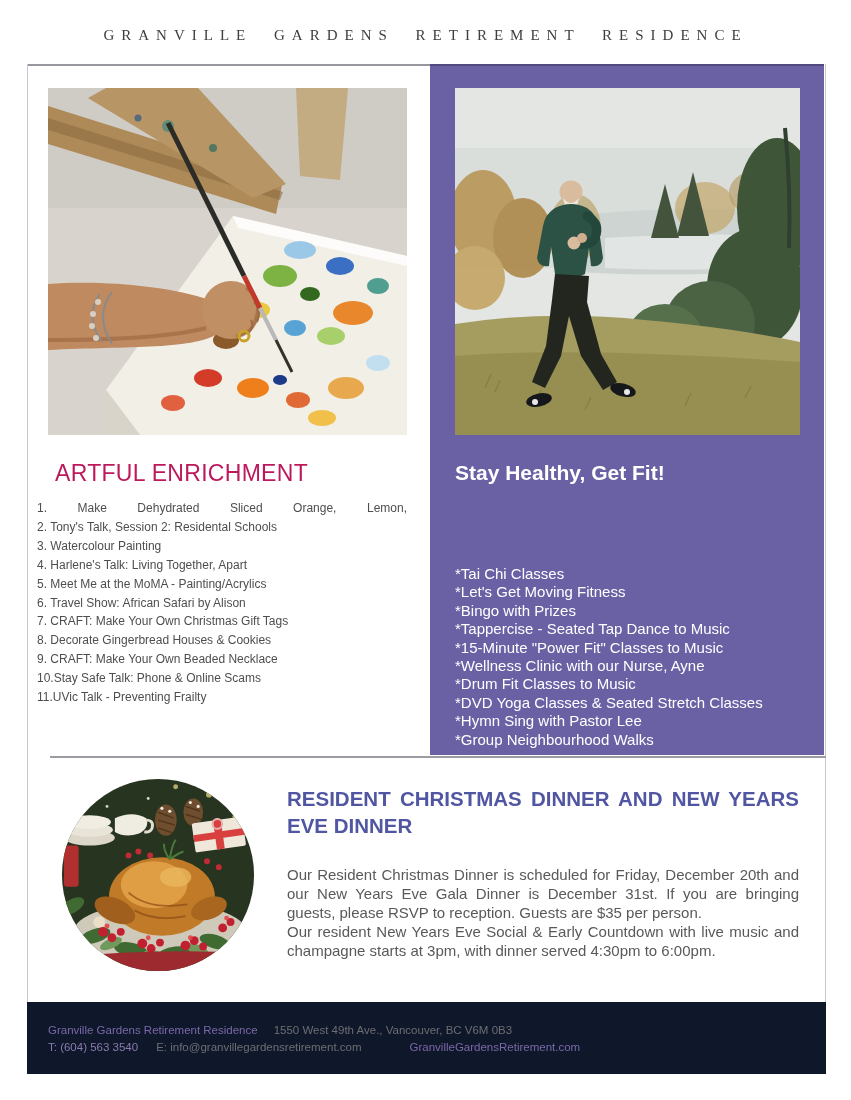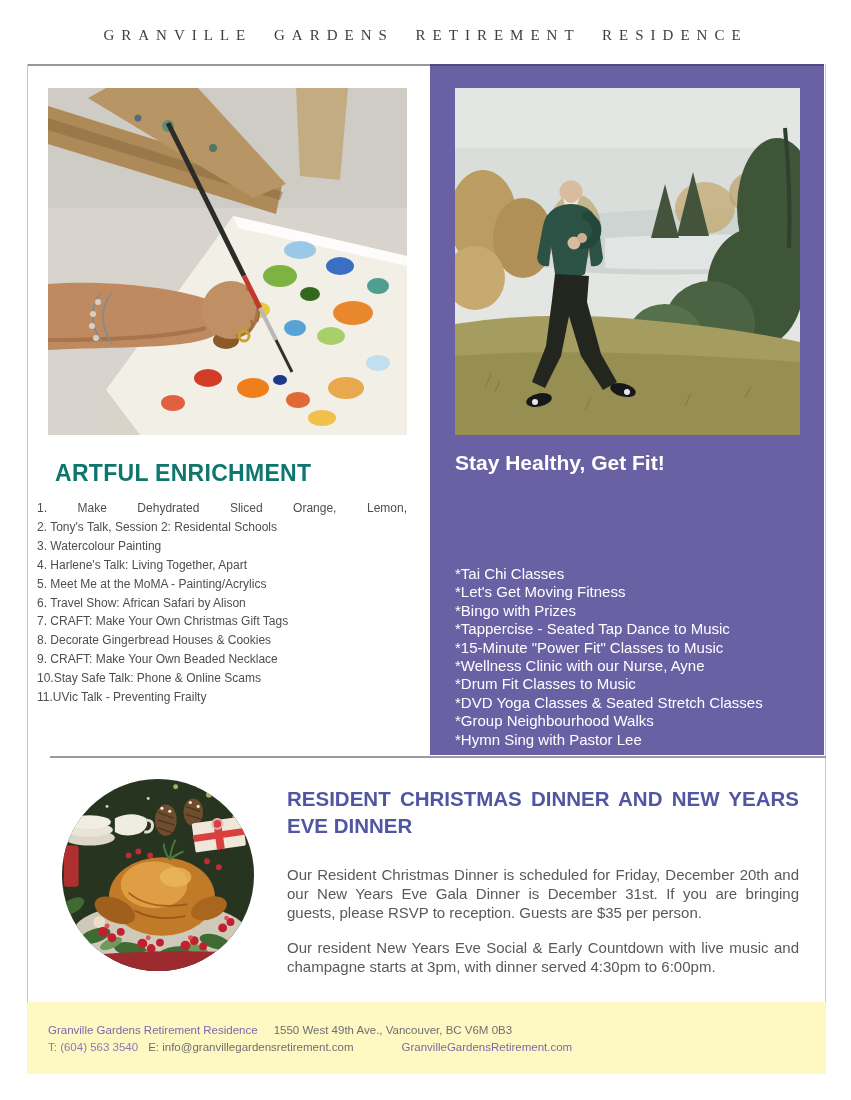--- a/index.html
+++ b/index.html
@@ -12,47 +12,47 @@
 
   
   .rule-top{position:absolute;left:27px;top:64px;width:403px;height:2px;background:#97979f;}
   .rule-left{position:absolute;left:27px;top:64px;width:1px;height:938px;background:#c7c7cd;}
   .rule-right{position:absolute;left:825px;top:64px;width:1px;height:938px;background:#c7c7cd;}
   .rule-mid{position:absolute;left:50px;top:756px;width:776px;height:2px;background:#9b9ba2;}
 
   
   .photo-painting{position:absolute;left:48px;top:88px;width:359px;height:347px;display:block;}
   .artful-heading{position:absolute;left:55px;top:460px;width:370px;
-    font-size:23px;font-weight:bold;letter-spacing:.3px;color:#0f766e;}
+    font-size:23px;font-weight:normal;letter-spacing:.3px;color:#be185d;}
   .artful-list{position:absolute;left:37px;top:499px;width:370px;
     font-size:12px;line-height:18.9px;color:#4e4e4e;}
   .jline{text-align:justify;text-align-last:justify;}
 
   
   .purple-panel{position:absolute;left:430px;top:64px;width:394px;height:691px;
     background:#6a61a5;border-top:2px solid #524a7e;box-sizing:border-box;}
   .photo-taichi{position:absolute;left:455px;top:88px;width:345px;height:347px;display:block;}
-  .fitness-heading{position:absolute;left:455px;top:451px;width:350px;
+  .fitness-heading{position:absolute;left:455px;top:461px;width:350px;
     font-size:21px;font-weight:600;color:#ffffff;}
   .fitness-list{position:absolute;left:455px;top:521px;width:360px;
     font-size:15px;line-height:18.4px;color:#ffffff;margin-top:44px;}
 
   
   .photo-dinner{position:absolute;left:60px;top:777px;width:196px;height:196px;display:block;}
   .dinner-block{position:absolute;left:287px;top:785px;width:512px;}
   .dinner-heading{font-size:20.5px;font-weight:bold;line-height:27px;color:#5156a2;}
-  .dinner-para{margin-top:16px;font-size:15px;line-height:19px;color:#595959;text-align:justify;}
+  .dinner-para{font-size:15px;line-height:19px;color:#595959;text-align:justify;}
   .dinner-para.first{margin-top:26px;}
 
   
-  .footer{position:absolute;left:27px;top:1002px;width:799px;height:72px;background:#fef9c3;}
+  .footer{position:absolute;left:27px;top:1002px;width:799px;height:72px;background:#0f172a;}
   .footer-inner{position:absolute;left:21px;top:20px;font-size:11.5px;line-height:17px;}
   .f-name{color:#7b68a8;margin-right:16px;}
   .f-address{color:#6e6e72;}
-  .f-phone{color:#8a7bae;margin-right:10px;}
+  .f-phone{color:#8a7bae;margin-right:18px;}
   .f-email{color:#6e6e72;text-decoration:none;}
   .f-web{color:#7b68a8;text-decoration:none;padding-left:48px;}
 </style>
 </head>
 <body>
 
 <div class="masthead">GRANVILLE GARDENS RETIREMENT RESIDENCE</div>
 
 <div class="rule-top"></div>
 <div class="rule-left"></div>
@@ -192,22 +192,22 @@
 <div class="fitness-heading">Stay Healthy, Get Fit!</div>
 <div class="fitness-list">
   <div>*Tai Chi Classes</div>
   <div>*Let's Get Moving Fitness</div>
   <div>*Bingo with Prizes</div>
   <div>*Tappercise - Seated Tap Dance to Music</div>
   <div>*15-Minute "Power Fit" Classes to Music</div>
   <div>*Wellness Clinic with our Nurse, Ayne</div>
   <div>*Drum Fit Classes to Music</div>
   <div>*DVD Yoga Classes &amp; Seated Stretch Classes</div>
+  <div>*Hymn Sing with Pastor Lee</div>
   <div>*Group Neighbourhood Walks</div>
-  <div>*Hymn Sing with Pastor Lee</div>
 </div>
 
 <div class="rule-mid"></div>
 
 <svg class="photo-dinner" viewBox="0 0 200 200">
   <defs>
       <clipPath id="circ">
         <circle cx="100" cy="100" r="98"></circle>
       </clipPath>
     </defs>

